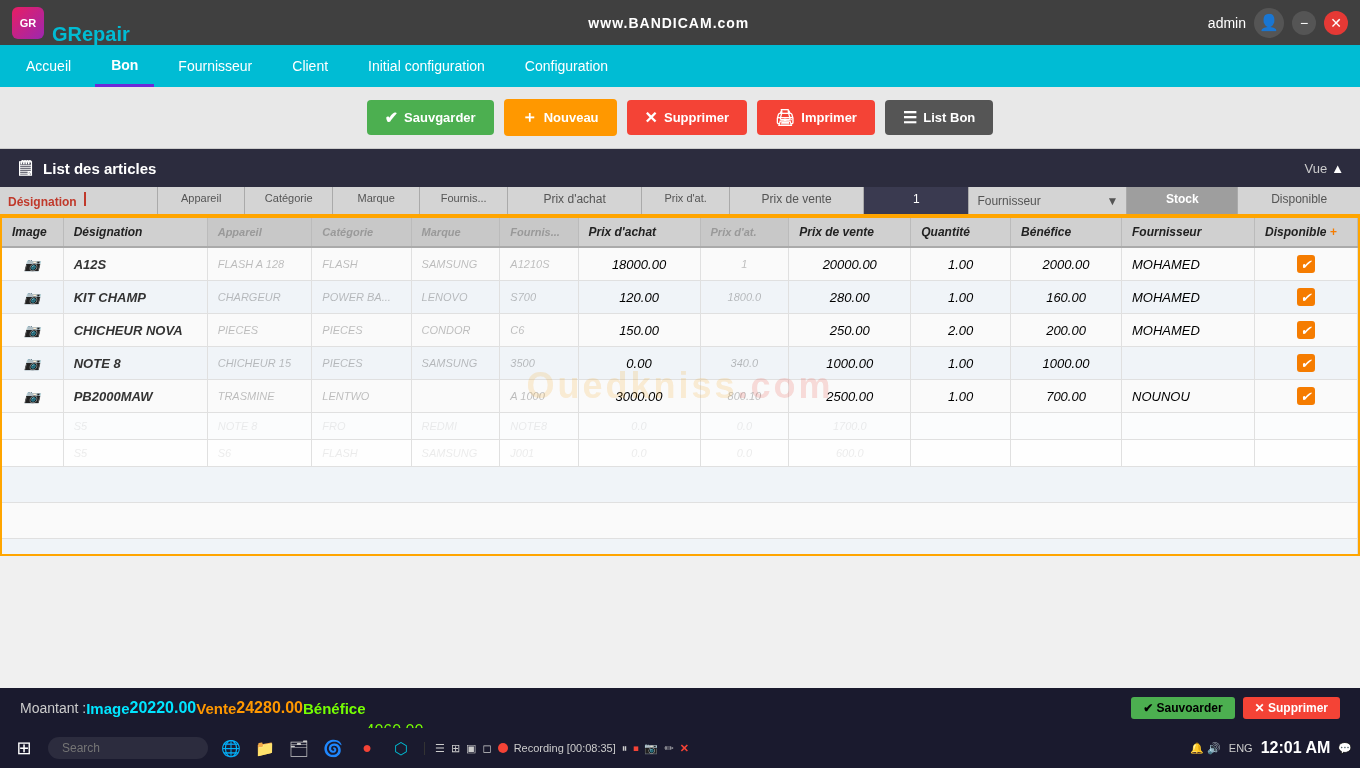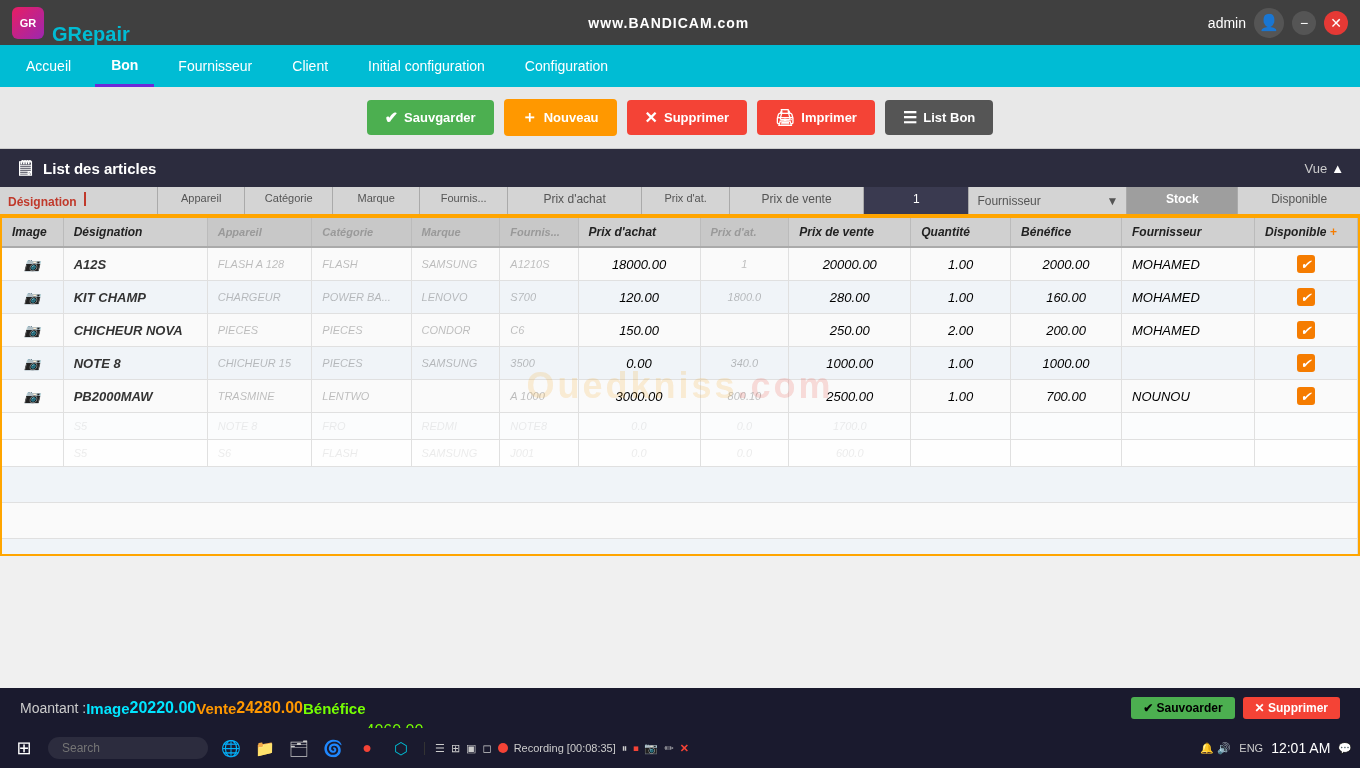--- a/index.html
+++ b/index.html
@@ -194,21 +194,21 @@
       color: #ccc; font-size: 12px;
       width: 160px;
     }
     .taskbar-icons { display: flex; gap: 4px; align-items: center; }
     .taskbar-icon {
       width: 30px; height: 30px;
       display: flex; align-items: center; justify-content: center;
       border-radius: 4px; color: white; font-size: 16px; cursor: pointer;
     }
     .taskbar-right { margin-left: auto; display: flex; align-items: center; gap: 8px; color: #ccc; font-size: 11px; }
-    .taskbar-time { color: white; font-size: 14px; text-align: right; }
+    .taskbar-time { color: white; font-size: 16px; text-align: right; font-weight: bold; }
     .recording-bar {
       background: #1a1a2e;
       display: flex; align-items: center; gap: 6px;
       padding: 0 10px;
       font-size: 11px; color: #ccc;
       border-left: 1px solid #333;
     }
     .rec-dot { width: 10px; height: 10px; border-radius: 50%; background: #f44336; }
     .rec-pause { color: #ccc; cursor: pointer; }
     .rec-cam { color: #ccc; cursor: pointer; }

